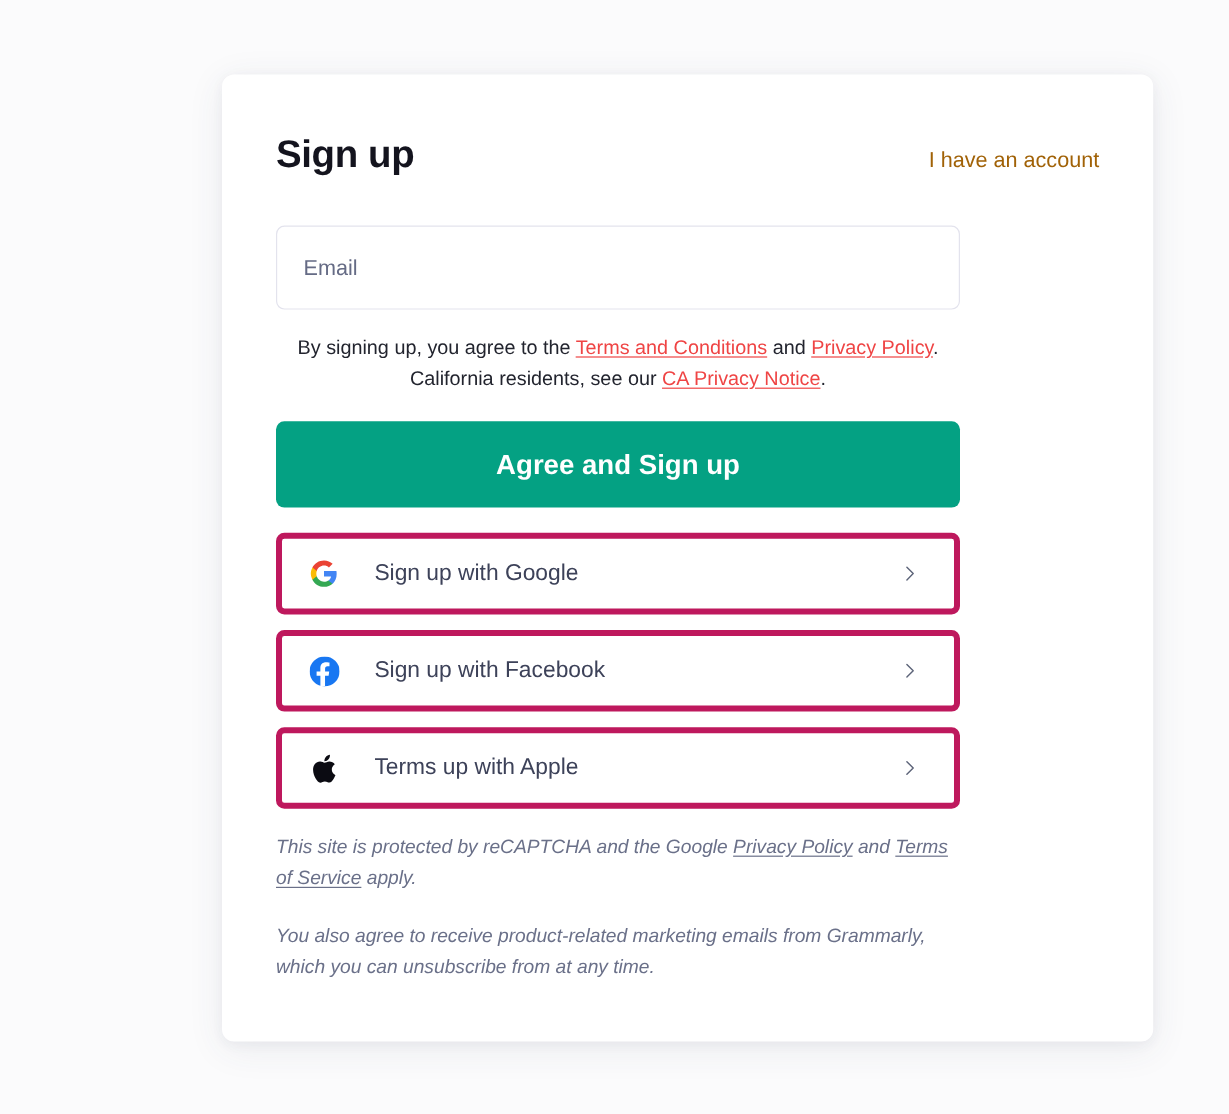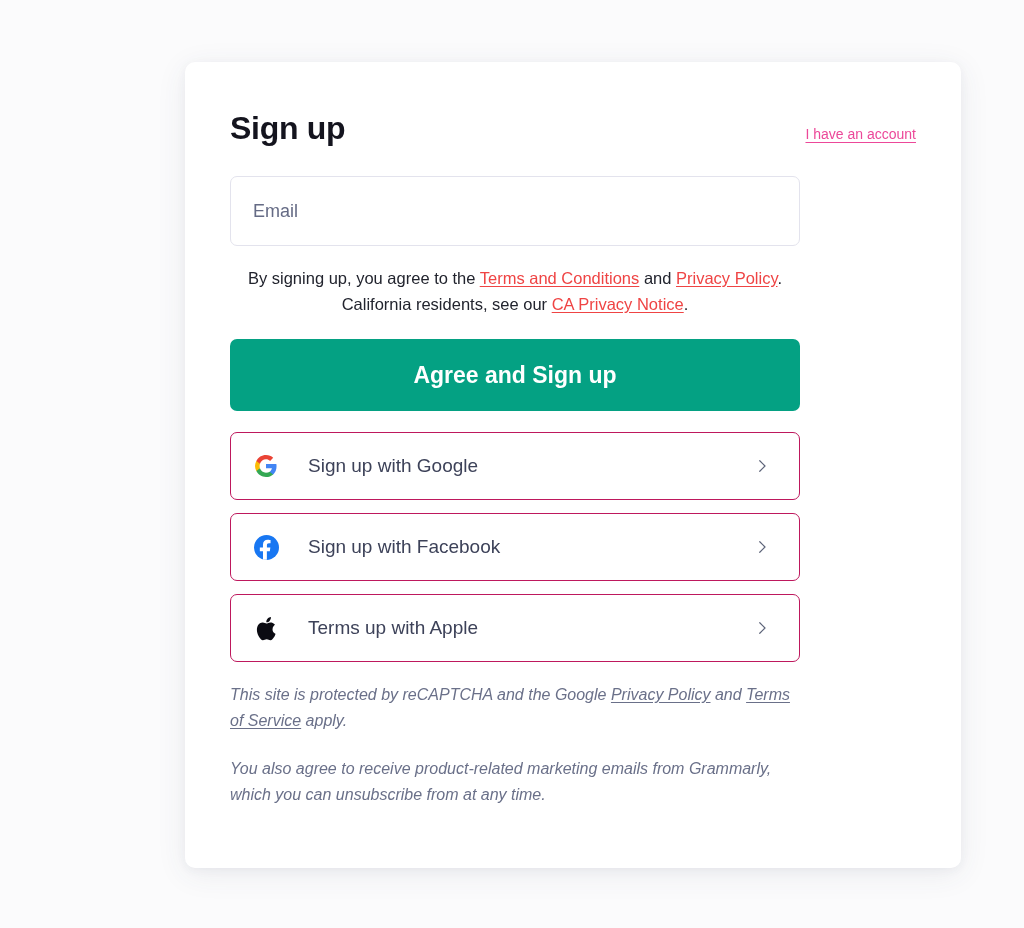--- a/index.html
+++ b/index.html
@@ -37,30 +37,29 @@
   }
   .title {
     font-size: 32px;
     font-weight: bold;
     color: #14141e;
     letter-spacing: -0.3px;
     line-height: 40px;
     margin: 0;
   }
   .account-link {
-    font-size: 14px;
-    color: #ec4899;
-    text-decoration: underline;
+    font-size: 18px;
+    color: #a16207;
     text-underline-offset: 3px;
     cursor: pointer;
     line-height: 22px;
   }
   
   .email-field {
-    margin-top: 16px;
+    margin-top: 28px;
     width: 570px; height: 70px;
     border: 1px solid #e3e3ed;
     border-radius: 7px;
     background: #fff;
     display: flex;
     align-items: center;
     padding: 0 20px;
   }
   .email-input {
     border: none; outline: none;
@@ -99,21 +98,21 @@
     font-weight: bold;
     cursor: pointer;
     display: flex;
     align-items: center;
     justify-content: center;
   }
   
   .social-list { margin-top: 21px; }
   .social-btn {
     width: 570px; height: 68px;
-    border: 1px solid #be185d;
+    border: 5px solid #be185d;
     border-radius: 7px;
     background: #fff;
     display: flex;
     align-items: center;
     padding: 0 28px 0 22px;
     margin-bottom: 13px;
     cursor: pointer;
   }
   .social-icon {
     width: 26px; height: 26px;

